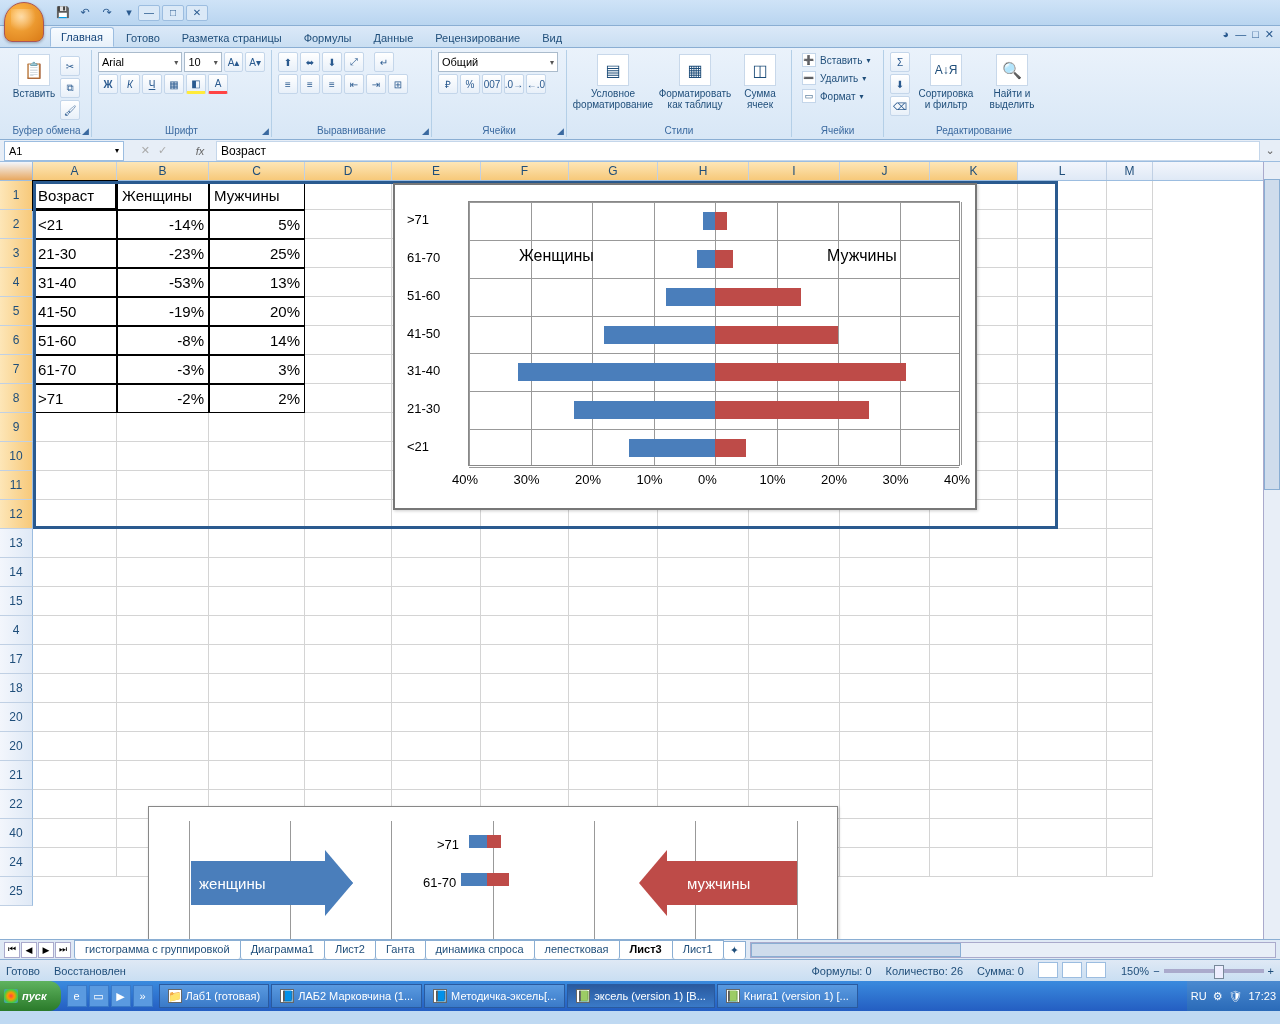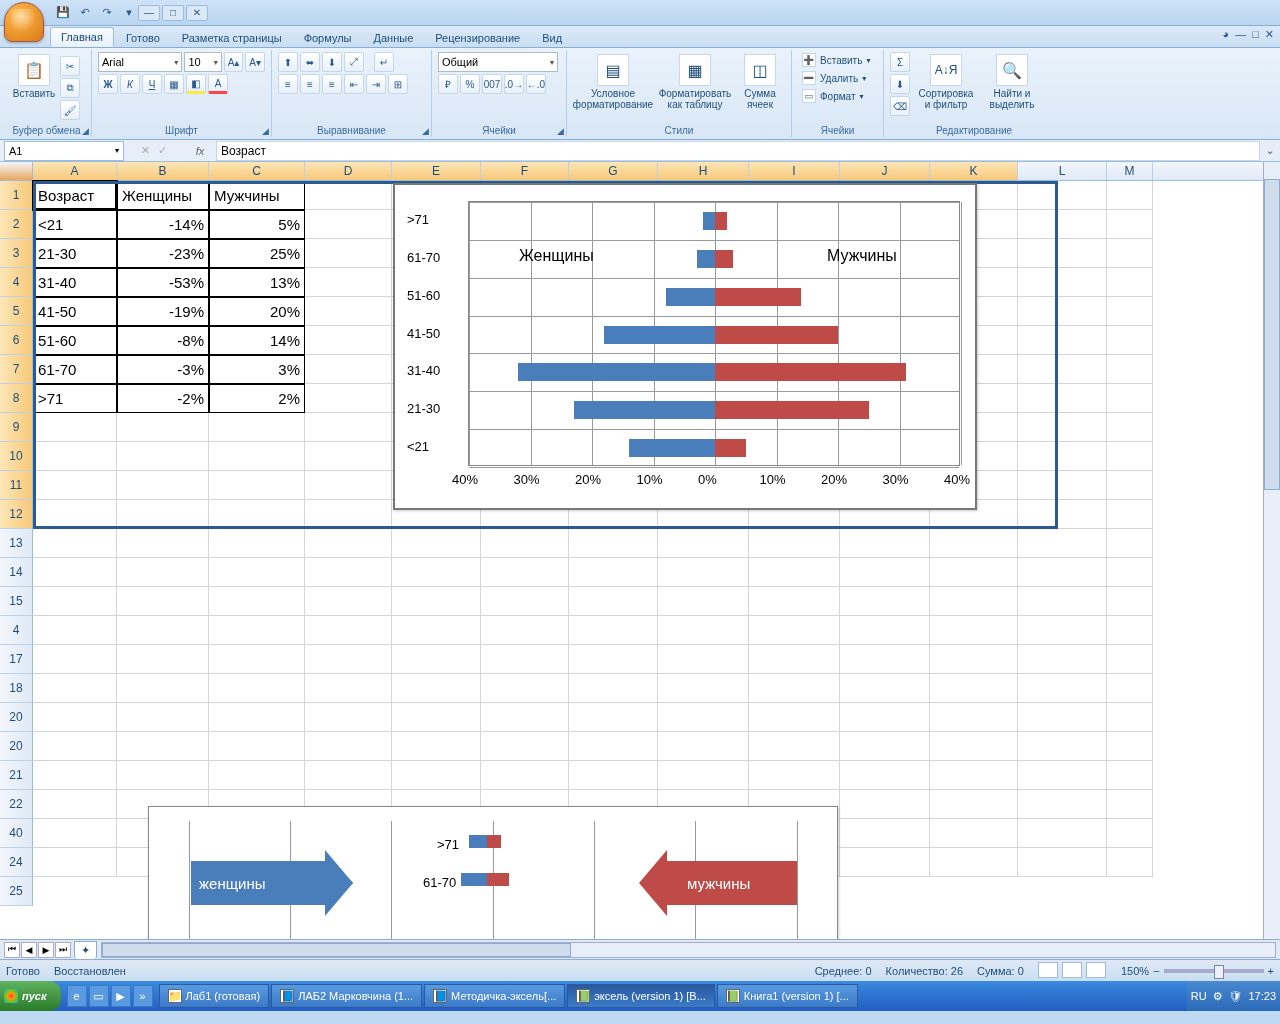--- a/index.html
+++ b/index.html
@@ -801,31 +801,41 @@
   </div>
 </div>
 
 <div class="sheettabs">
   <div class="stnav">
     <span>⏮</span>
     <span>◀</span>
     <span>▶</span>
     <span>⏭</span>
   </div>
+  <div id="sheettabs-inner" style="display:flex">
+      <div class="stab">гистограмма с группировкой</div>
+      <div class="stab">Диаграмма1</div>
+      <div class="stab">Лист2</div>
+      <div class="stab">Ганта</div>
+      <div class="stab">динамика спроса</div>
+      <div class="stab">лепестковая</div>
+      <div class="stab active">Лист3</div>
+      <div class="stab">Лист1</div>
+    </div>
   <span class="stab" style="padding:2px 6px">✦</span>
   <div class="hscroll">
       <div class="thumb"></div>
     </div>
 </div>
 
 <div class="status">
   <span>Готово</span>
   <span>Восстановлен</span>
   <span class="spacer"></span>
-  <span><span>Среднее:</span> <span>0</span></span>
+  <span><span>Формулы:</span> <span>0</span></span>
   <span><span>Количество:</span> <span>26</span></span>
   <span><span>Сумма:</span> <span>0</span></span>
   <span>
     <span class="viewbtn"></span>
     <span class="viewbtn"></span>
     <span class="viewbtn"></span>
   </span>
   <span class="zoom">
     <span>150%</span>
     <span>−</span>

